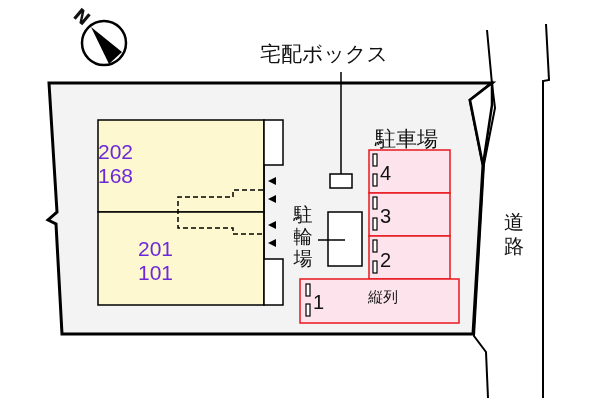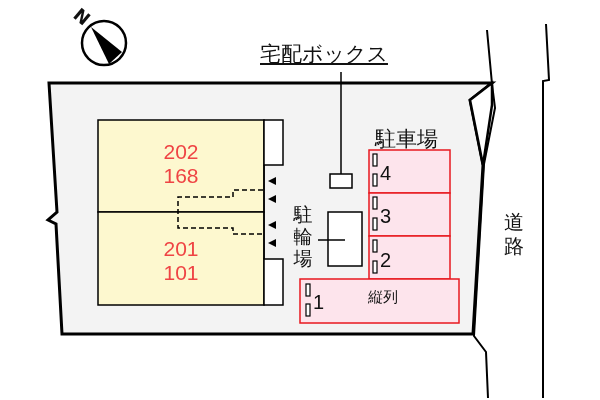--- a/index.html
+++ b/index.html
@@ -1,20 +1,20 @@
 <!DOCTYPE html>
 <html><head>
   <meta charset="utf-8">
   <style>
     html, body { margin: 0; padding: 0; background: #ffffff; }
     body { width: 600px; height: 400px; position: relative; overflow: hidden;
            font-family: "DejaVu Sans", "Liberation Sans", sans-serif; }
     svg { position: absolute; left: 0; top: 0; }
     .lbl { position: absolute; color: #111; white-space: nowrap; line-height: 1; }
-    .unit { position: absolute; text-align: center; font-size: 21px; line-height: 24px; color: #ef4444;
+    .unit { position: absolute; text-align: left; font-size: 21px; line-height: 24px; color: #6d28d9;
             font-family: "Liberation Sans", sans-serif; }
     .vert { position: absolute; font-size: 19px; line-height: 22px; width: 22px; text-align: center; color: #111; }
     .slotnum { position: absolute; font-size: 20px; color: #111; font-family: "Liberation Sans", sans-serif; line-height: 1; }
   </style>
 </head>
 <body>
 
 <svg width="600" height="400" viewBox="0 0 600 400">
 
   <path d="M487,30 L492,84 L495,108 L484,164 L474,336 L486,352 L488,398" fill="none" stroke="#000" stroke-width="2"></path>
@@ -63,28 +63,28 @@
   </g>
 
   <g>
     <circle cx="104" cy="43" r="22" fill="#fff" stroke="#000" stroke-width="2.5"></circle>
     <polygon points="91,27 122,52 109,64" fill="#000"></polygon>
   </g>
 </svg>
 
 <div class="lbl" style="left:74px;top:8px;font-size:18px;transform:rotate(40deg);font-weight:bold;">N</div>
 
-<div class="lbl" style="left:260px;top:44px;font-size:21px;text-decoration:underline;">宅配ボックス</div>
+<div class="lbl" style="left:260px;top:44px;font-size:21px;">宅配ボックス</div>
 <div class="lbl" style="left:375px;top:109px;font-size:21px;margin-top:20px;">駐車場</div>
 
 <div class="unit" style="left:98px;top:140px;width:166px;">
   <div>202</div>
   <div>168</div>
 </div>
-<div class="unit" style="left:98px;top:237px;width:166px;">
+<div class="unit" style="left:98px;top:237px;width:166px;padding-left:40px;">
   <div>201</div>
   <div>101</div>
 </div>
 
 <div class="vert" style="left:292px;top:203px;">
   <div>駐</div>
   <div>輪</div>
   <div>場</div>
 </div>
 

